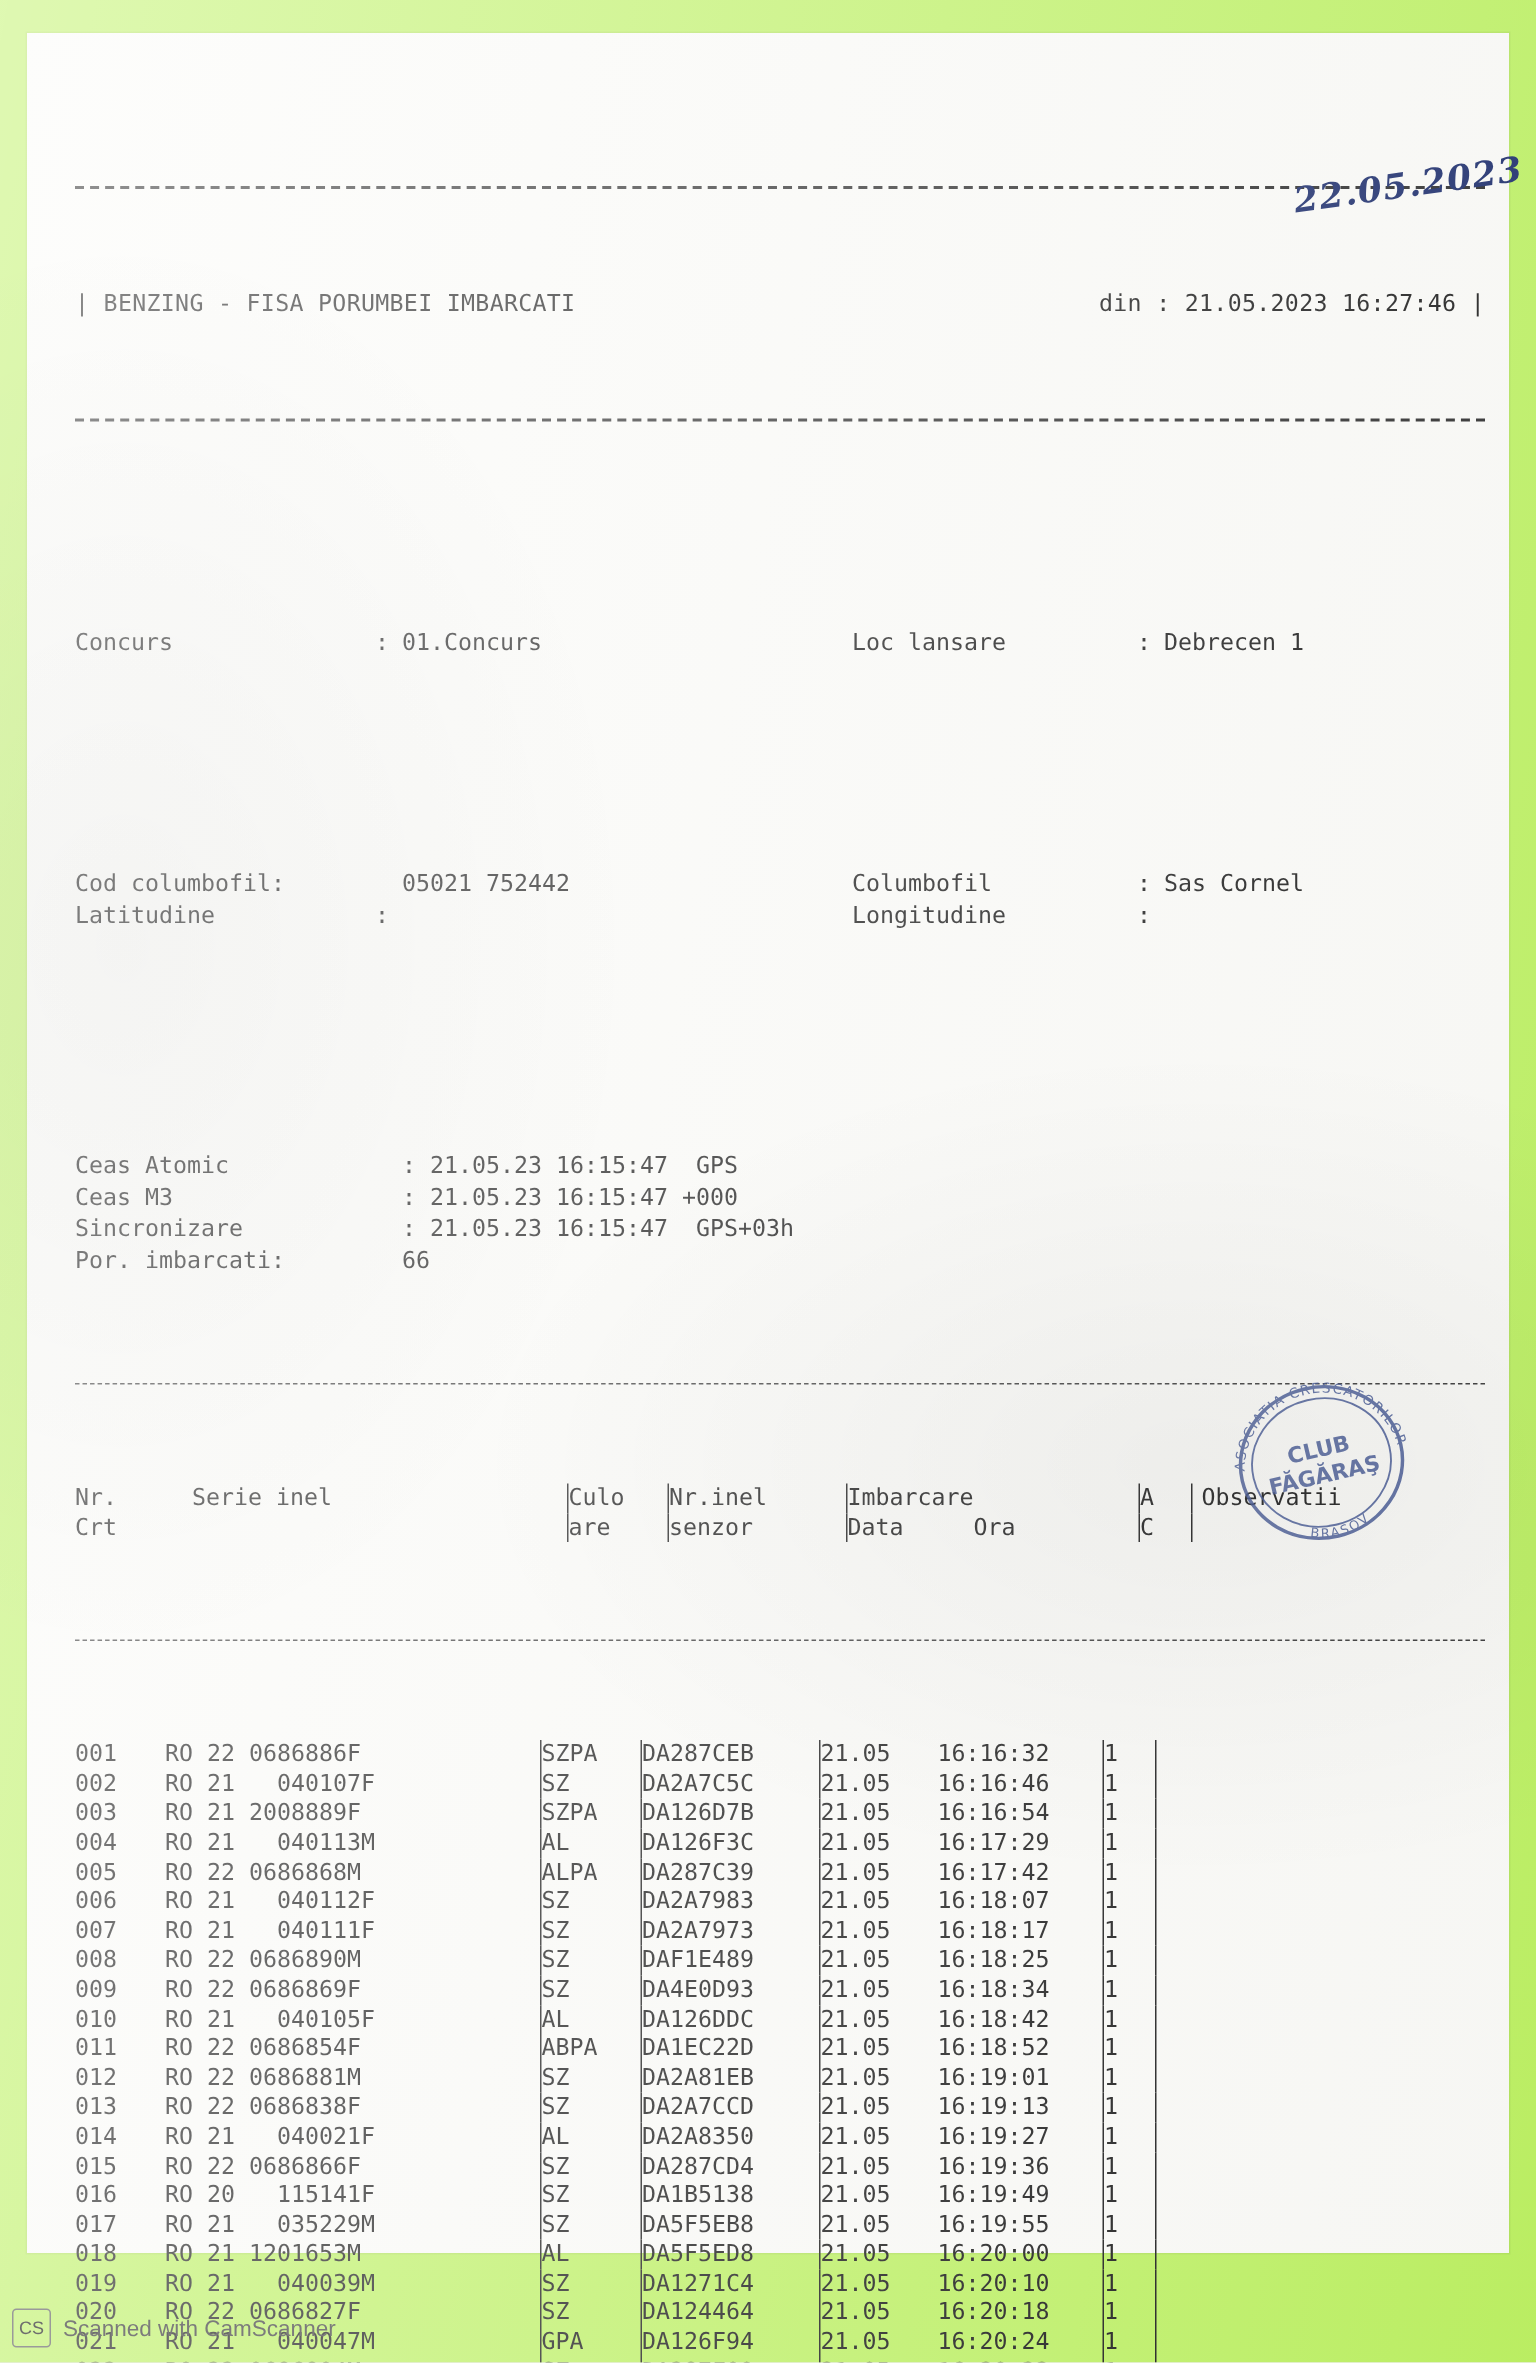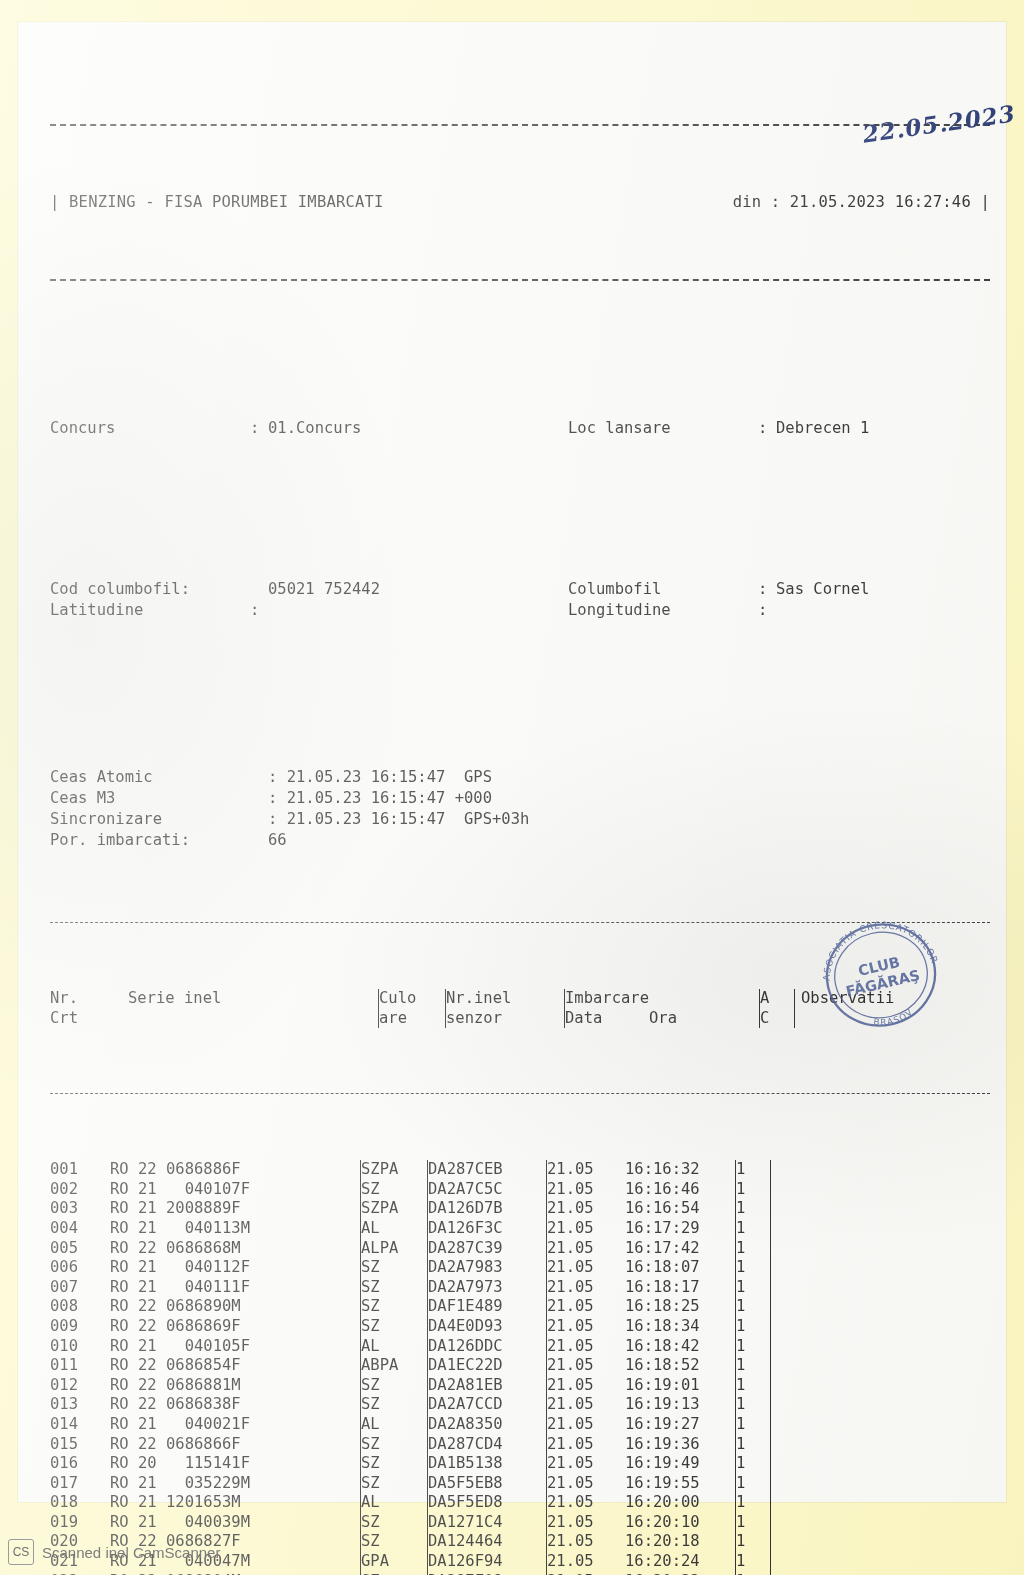--- a/index.html
+++ b/index.html
@@ -7,21 +7,21 @@
     padding: 0;
     background: #e9e9e7;
   }
   body {
     font-family: "DejaVu Sans Mono", "Liberation Mono", monospace;
   }
   .page {
     position: relative;
     width: 1024px;
     height: 1575px;
-    background: #fef9c3;
+    background: #bef264;
     overflow: hidden;
   }
   
   .scan-shade {
     position: absolute;
     inset: 0;
     background:
       radial-gradient(ellipse 700px 400px at 78% 62%, rgba(0,0,0,0.045), rgba(0,0,0,0) 70%),
       radial-gradient(ellipse 500px 700px at 8% 40%, rgba(0,0,0,0.03), rgba(0,0,0,0) 70%),
       linear-gradient(100deg, rgba(255,255,255,0.5), rgba(0,0,0,0.02));
@@ -274,15 +274,15 @@
       </text>
       <text x="70" y="58" text-anchor="middle" font-family="'DejaVu Sans', sans-serif" font-size="15" font-weight="bold" fill="#3a4f8f">CLUB</text>
       <text x="70" y="76" text-anchor="middle" font-family="'DejaVu Sans', sans-serif" font-size="15" font-weight="bold" fill="#3a4f8f">FĂGĂRAŞ</text>
     </svg>
   </div>
 
   <div class="scan-shade"></div>
 
   <div class="camscanner">
     <span class="cs-badge">CS</span>
-    <span>Scanned inel CamScanner</span>
+    <span>Scanned with CamScanner</span>
   </div>
 </div>
 
 </body></html>

